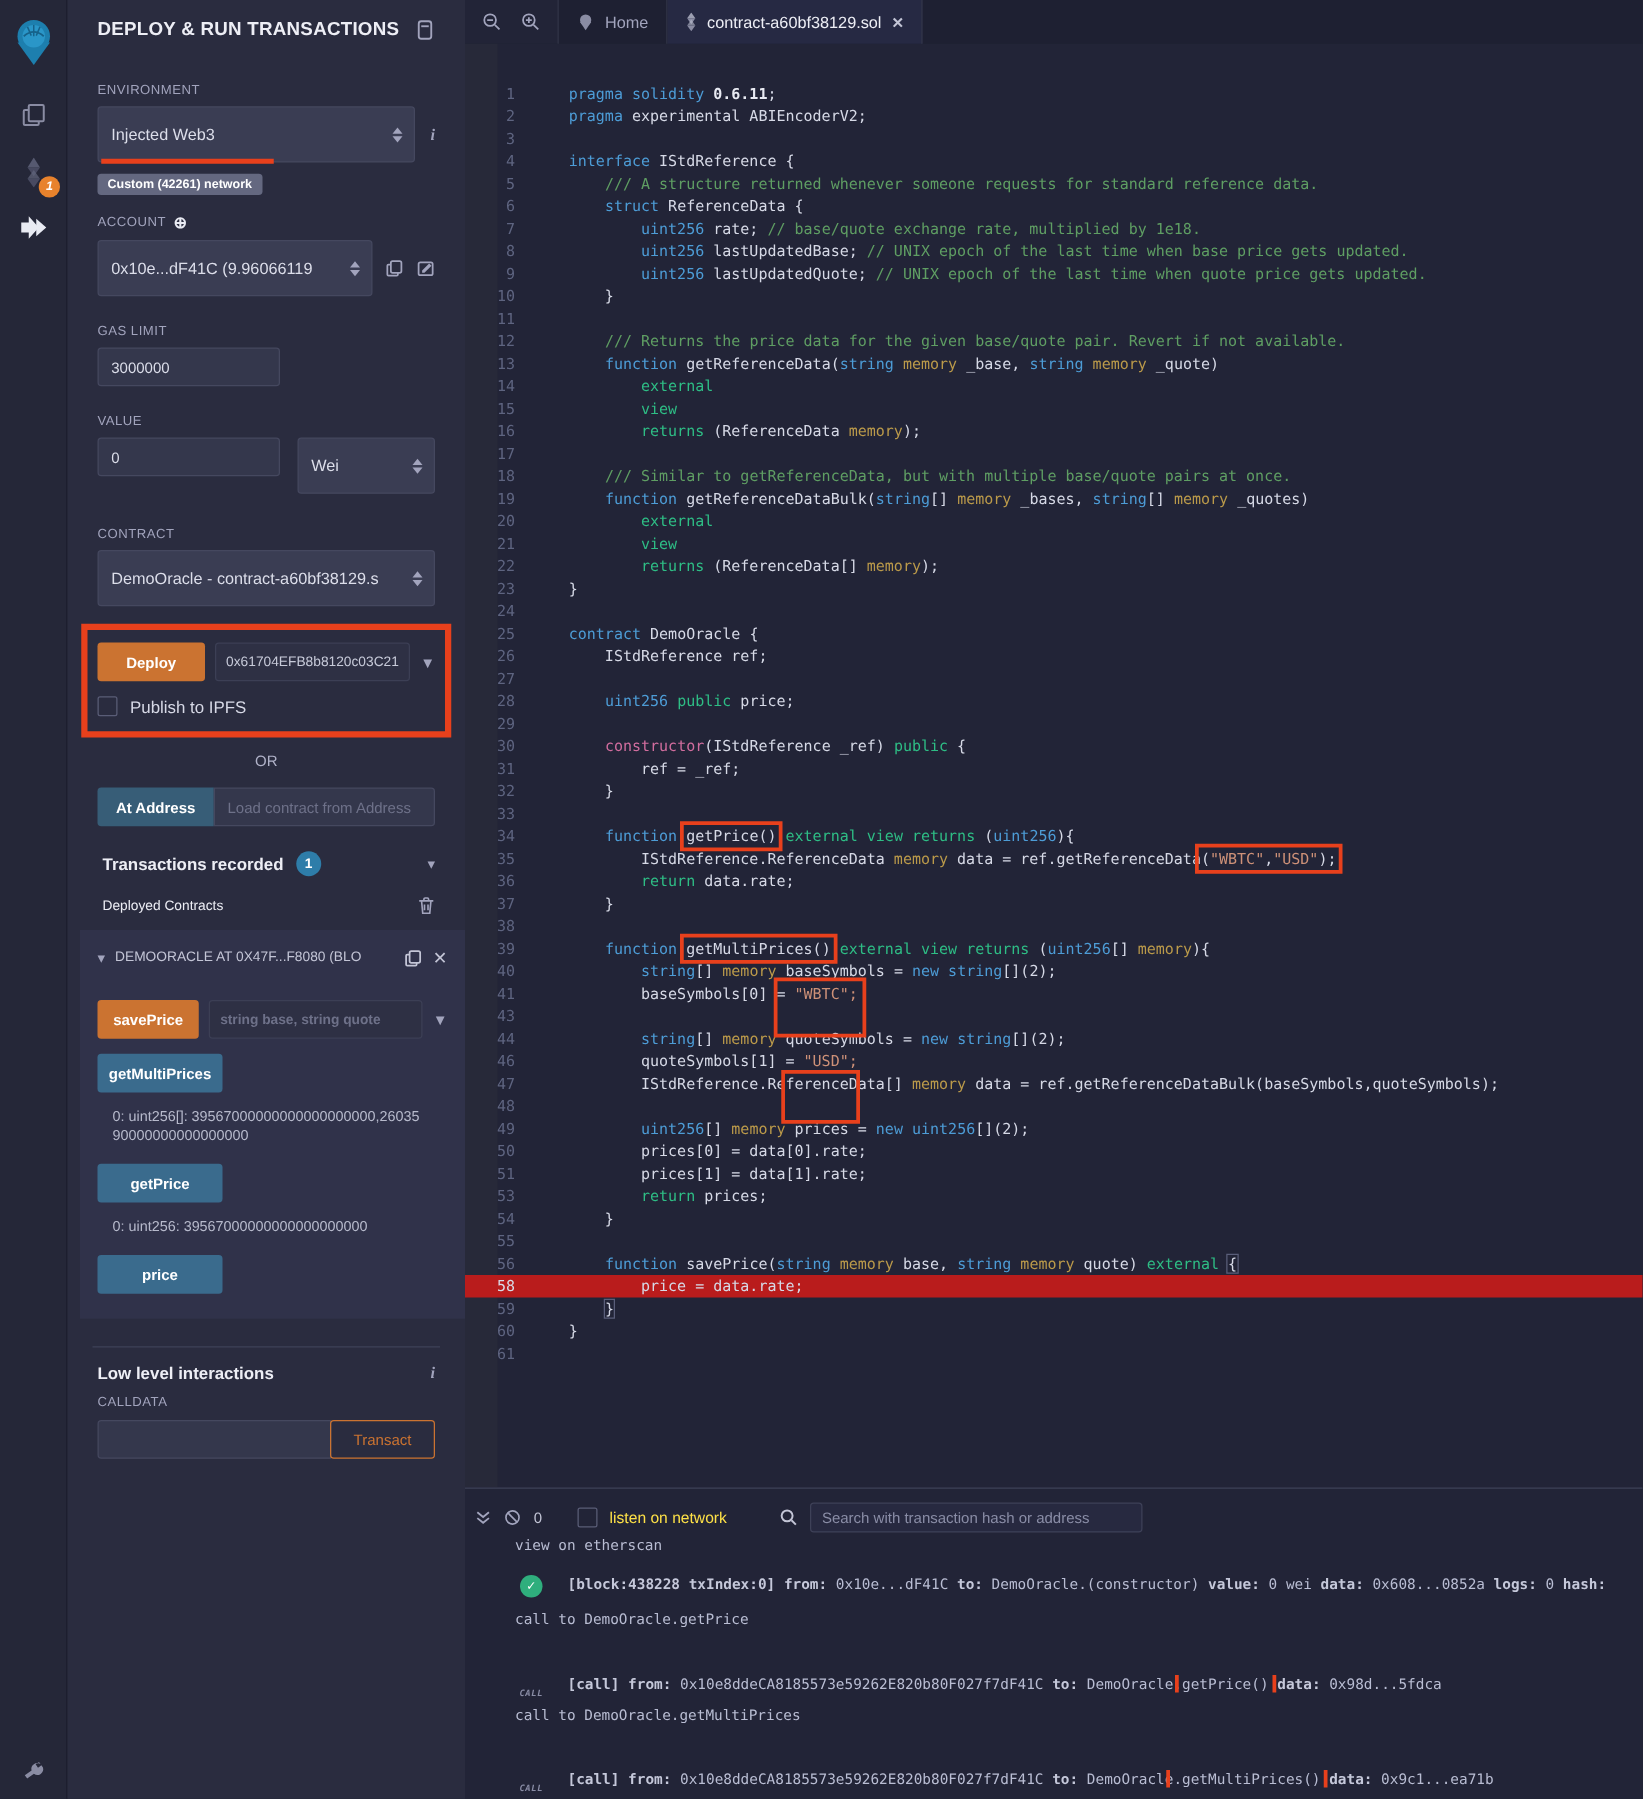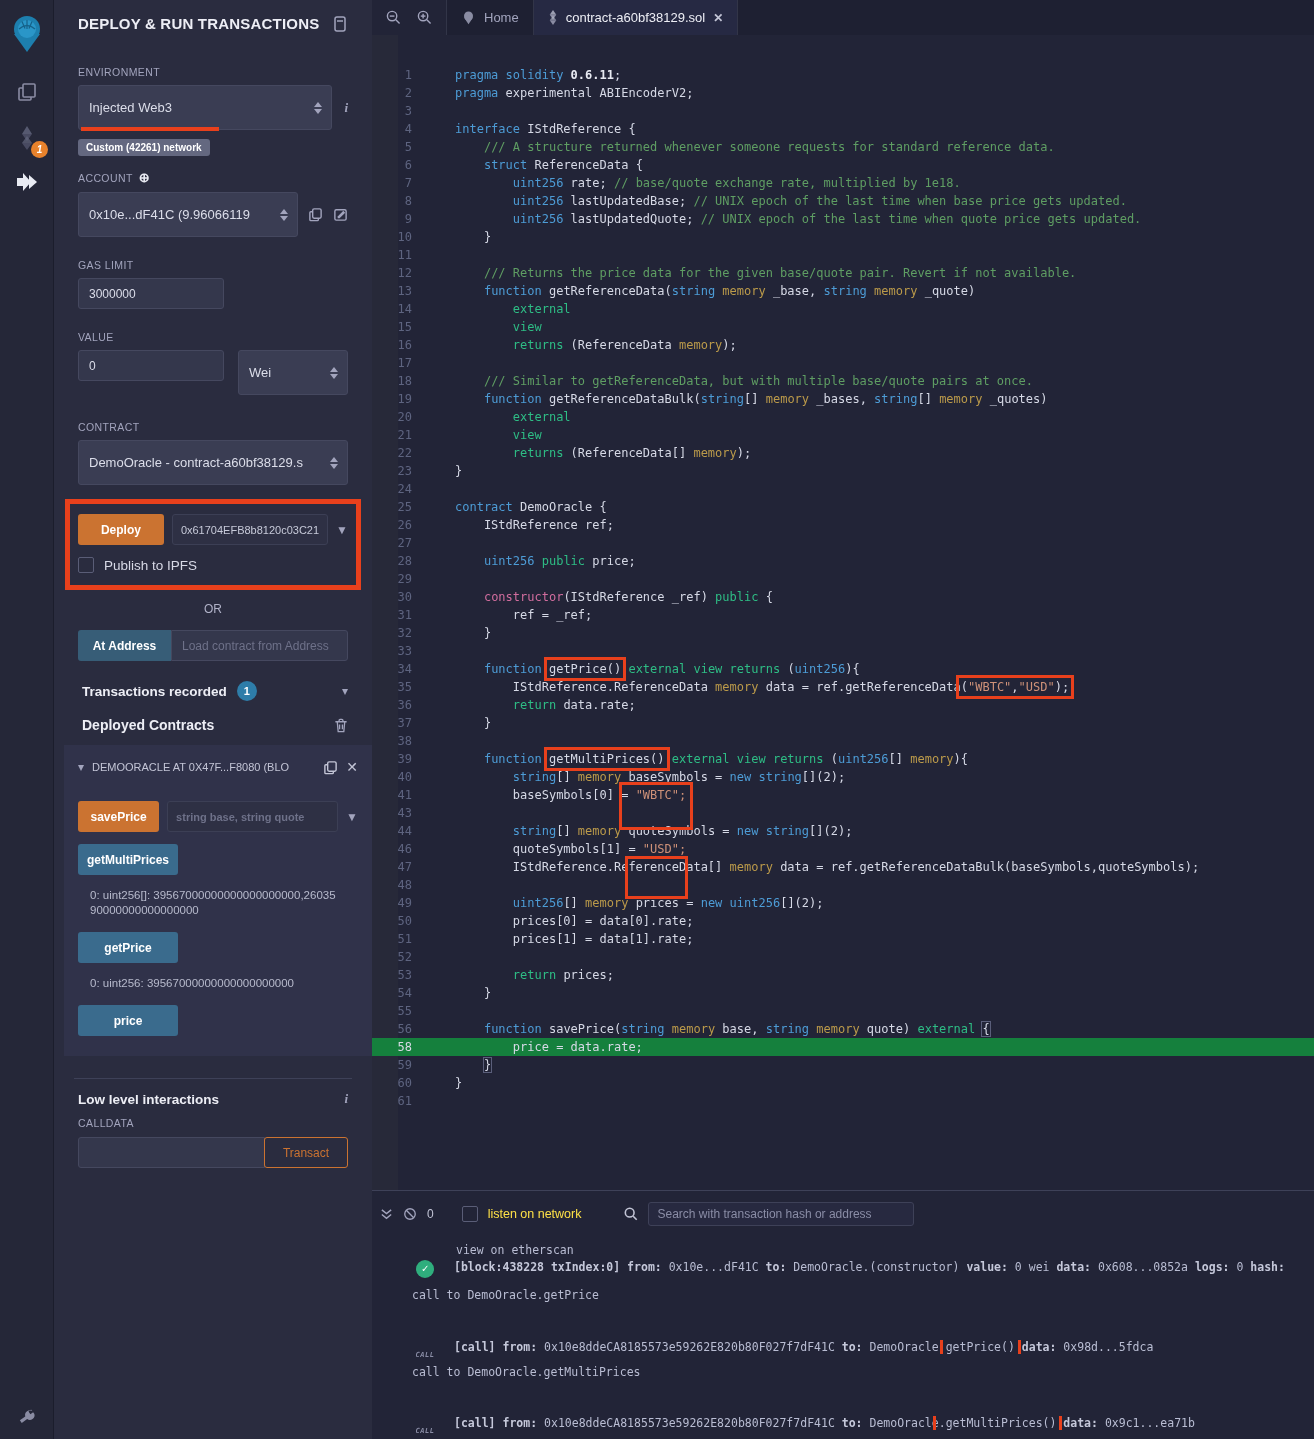--- a/index.html
+++ b/index.html
@@ -45,21 +45,21 @@
   .ataddr-row { display:flex; margin-top:14px; }
   .btn-ataddr { background:#375d77; color:#fff; border:none; border-radius:3px 0 0 3px; font-size:12px; font-weight:bold; height:31px; width:100px; cursor:pointer; }
   .ataddr-inp { flex:1; border-radius:0 3px 3px 0; border-left:none; }
   .ataddr-inp::placeholder { color:#6e7189; }
   input.flat { background:#34374c; border:1px solid #45485f; color:#dcdeea; font-size:12px; height:31px; padding:0 10px; outline:none; }
   .txrec-row { display:flex; align-items:center; margin-top:20px; padding-left:4px;text-align:right; }
   .txrec-lbl { color:#edeef5; font-size:13.5px; font-weight:bold; }
   .count-badge { margin-left:10px; width:20px; height:20px; border-radius:10px; background:#2e7da9; color:#fff; font-size:11px; font-weight:bold; display:flex; align-items:center; justify-content:center; }
   .spacer { flex:1; }
   .depc-row { display:flex; align-items:center; margin-top:16px; padding-left:4px; }
-  .depc-lbl { color:#edeef5; font-size:14px; font-weight:bold; }
+  .depc-lbl { color:#edeef5; font-size:11px; font-weight:normal; }
 
   .card { background:#30324a; margin:12px -24px 0 -14px; padding:14px 14px 20px 14px; }
   .card-head { display:flex; align-items:center; gap:8px; }
   .card-title { color:#c3c5d6; font-size:11px; flex:1; white-space:nowrap; overflow:hidden; }
   .meth-row { display:flex; align-items:center; gap:8px; margin-top:26px; }
   .btn-meth { background:#3a6b8d; color:#fff; border:none; border-radius:3px; font-size:12px; font-weight:bold; height:31px; width:100px; cursor:pointer; display:block; }
   .meth-inp { flex:1; background:#2e3044; border:1px solid #3c3f55; border-radius:3px; height:31px; color:#c7cad9; font-size:11px; padding:0 8px;font-weight:bold; }
   .meth-inp::placeholder { color:#6e7189; }
   .m-out { color:#b7bacc; font-size:11.5px; margin:13px 0 0 12px; line-height:15px; word-break:break-all; width:250px; }
   .mt12 { margin-top:12px; } .mt14 { margin-top:14px; }
@@ -75,21 +75,21 @@
   .editor { position:absolute; left:372px; top:0; right:0; height:1190px; background:#222437; }
   .tabbar { height:35px; background:#1e2032; display:flex; align-items:stretch; }
   .zoomctl { display:flex; align-items:center; gap:16px; padding:0 14px; background:#222437; color:#a2a4bd; }
   .tab { display:flex; align-items:center; gap:8px; padding:0 14px; color:#a2a4bd; font-size:13px; border-right:1px solid #323548; }
   .tab.home { border-left:1px solid #323548; }
   .tab.active { background:#262943; color:#edeef5; }
   .tab .x { color:#c3c5d6; font-weight:bold; font-size:12px; }
   .code { position:absolute; top:35px; left:0; right:0; bottom:0; padding-top:31px; font-family:"DejaVu Sans Mono", monospace; font-size:12px; line-height:18px; }
   .gutterbg { position:absolute; top:35px; left:0; width:26px; bottom:0; background:#272939; }
   .cl { display:flex; height:18px; position:relative; }
-  .cl.active { background:#15803d; }
+  .cl.active { background:#b91c1c; }
   .ln { width:56px; text-align:right; padding-right:16px; color:#5e6480; flex:none; }
   .cl.active .ln { color:#d8dae6; }
   .lc { white-space:pre; padding-left:27px; }
   .tk-k { color:#4d9cd6; } .tk-g { color:#2ebd85; } .tk-m { color:#bb9a4a; }
   .tk-c { color:#5f9e63; } .tk-s { color:#ce9178; } .tk-p { color:#d6d9e6; }
   .tk-b { color:#e8eaf2; font-weight:bold; } .tk-pk { color:#d16d9e; }
   .tk-bm { color:#d6d9e6; outline:1px solid #5a5e7a; }
   .rbox { outline:3px solid #e8401c; outline-offset:2px; }
 
   
@@ -520,24 +520,20 @@
         </div>
         <div class="cl">
           <span class="ln">50</span>
           <span class="lc"><span class="tk-p">        prices[0] = data[0].rate;</span></span>
         </div>
         <div class="cl">
           <span class="ln">51</span>
           <span class="lc"><span class="tk-p">        prices[1] = data[1].rate;</span></span>
         </div>
         <div class="cl">
-          <span class="ln">52</span>
-          <span class="lc"></span>
-        </div>
-        <div class="cl">
           <span class="ln">53</span>
           <span class="lc"><span class="tk-p">        </span><span class="tk-g">return </span><span class="tk-p">prices;</span></span>
         </div>
         <div class="cl">
           <span class="ln">54</span>
           <span class="lc"><span class="tk-p">    }</span></span>
         </div>
         <div class="cl">
           <span class="ln">55</span>
           <span class="lc"></span>
@@ -577,21 +573,21 @@
       <span class="term-count">0</span>
       <div class="cbx" style="margin-left:18px"></div>
       <span class="listen-lbl">listen on network</span>
       <svg width="14" height="14" viewBox="0 0 16 16" style="margin-left:32px" fill="none" stroke="#c3c5d6" stroke-width="1.8">
         <circle cx="6.5" cy="6.5" r="5"></circle>
           <line x1="10.5" y1="10.5" x2="14.5" y2="14.5"></line>
       </svg>
       <input class="term-search" placeholder="Search with transaction hash or address" style="">
     </div>
     <div id="termrows">
-        <div class="trow" style="top: 52px; left: 40px; margin-left: 44px;"><span class="">view on etherscan</span></div>
+        <div class="trow" style="top: 38px; left: 40px;"><span class="">view on etherscan</span></div>
         <span class="t-ic" style="top: 66px; left: 38px;"><span class="chk">✓</span></span>
         <div class="trow" style="top: 69px; left: 82px;"><span class="tb">[block:438228 txIndex:0]</span><span class="">  </span><span class="tb">from:</span><span class=""> 0x10e...dF41C </span><span class="tb">to:</span><span class=""> DemoOracle.(constructor) </span><span class="tb">value:</span><span class=""> 0 wei </span><span class="tb">data:</span><span class=""> 0x608...0852a </span><span class="tb">logs:</span><span class=""> 0 </span><span class="tb">hash:</span></div>
         <div class="trow" style="top: 97px; left: 40px;"><span class="">call to DemoOracle.getPrice</span></div>
         <span class="t-ic" style="top: 151px; left: 38px;"><span class="calltag">CALL</span></span>
         <div class="trow" style="top: 149px; left: 82px;"><span class="tb">[call]</span><span class=""> </span><span class="tb">from:</span><span class=""> 0x10e8ddeCA8185573e59262E820b80F027f7dF41C </span><span class="tb">to:</span><span class=""> DemoOracle.</span><span class="rb">getPrice()</span><span class=""> </span><span class="tb">data:</span><span class=""> 0x98d...5fdca</span></div>
         <div class="trow" style="top: 174px; left: 40px;"><span class="">call to DemoOracle.getMultiPrices</span></div>
         <span class="t-ic" style="top: 227px; left: 38px;"><span class="calltag">CALL</span></span>
         <div class="trow" style="top: 225px; left: 82px;"><span class="tb">[call]</span><span class=""> </span><span class="tb">from:</span><span class=""> 0x10e8ddeCA8185573e59262E820b80F027f7dF41C </span><span class="tb">to:</span><span class=""> DemoOracle</span><span class="rb">.getMultiPrices()</span><span class=""> </span><span class="tb">data:</span><span class=""> 0x9c1...ea71b</span></div>
       </div>
   </div>

